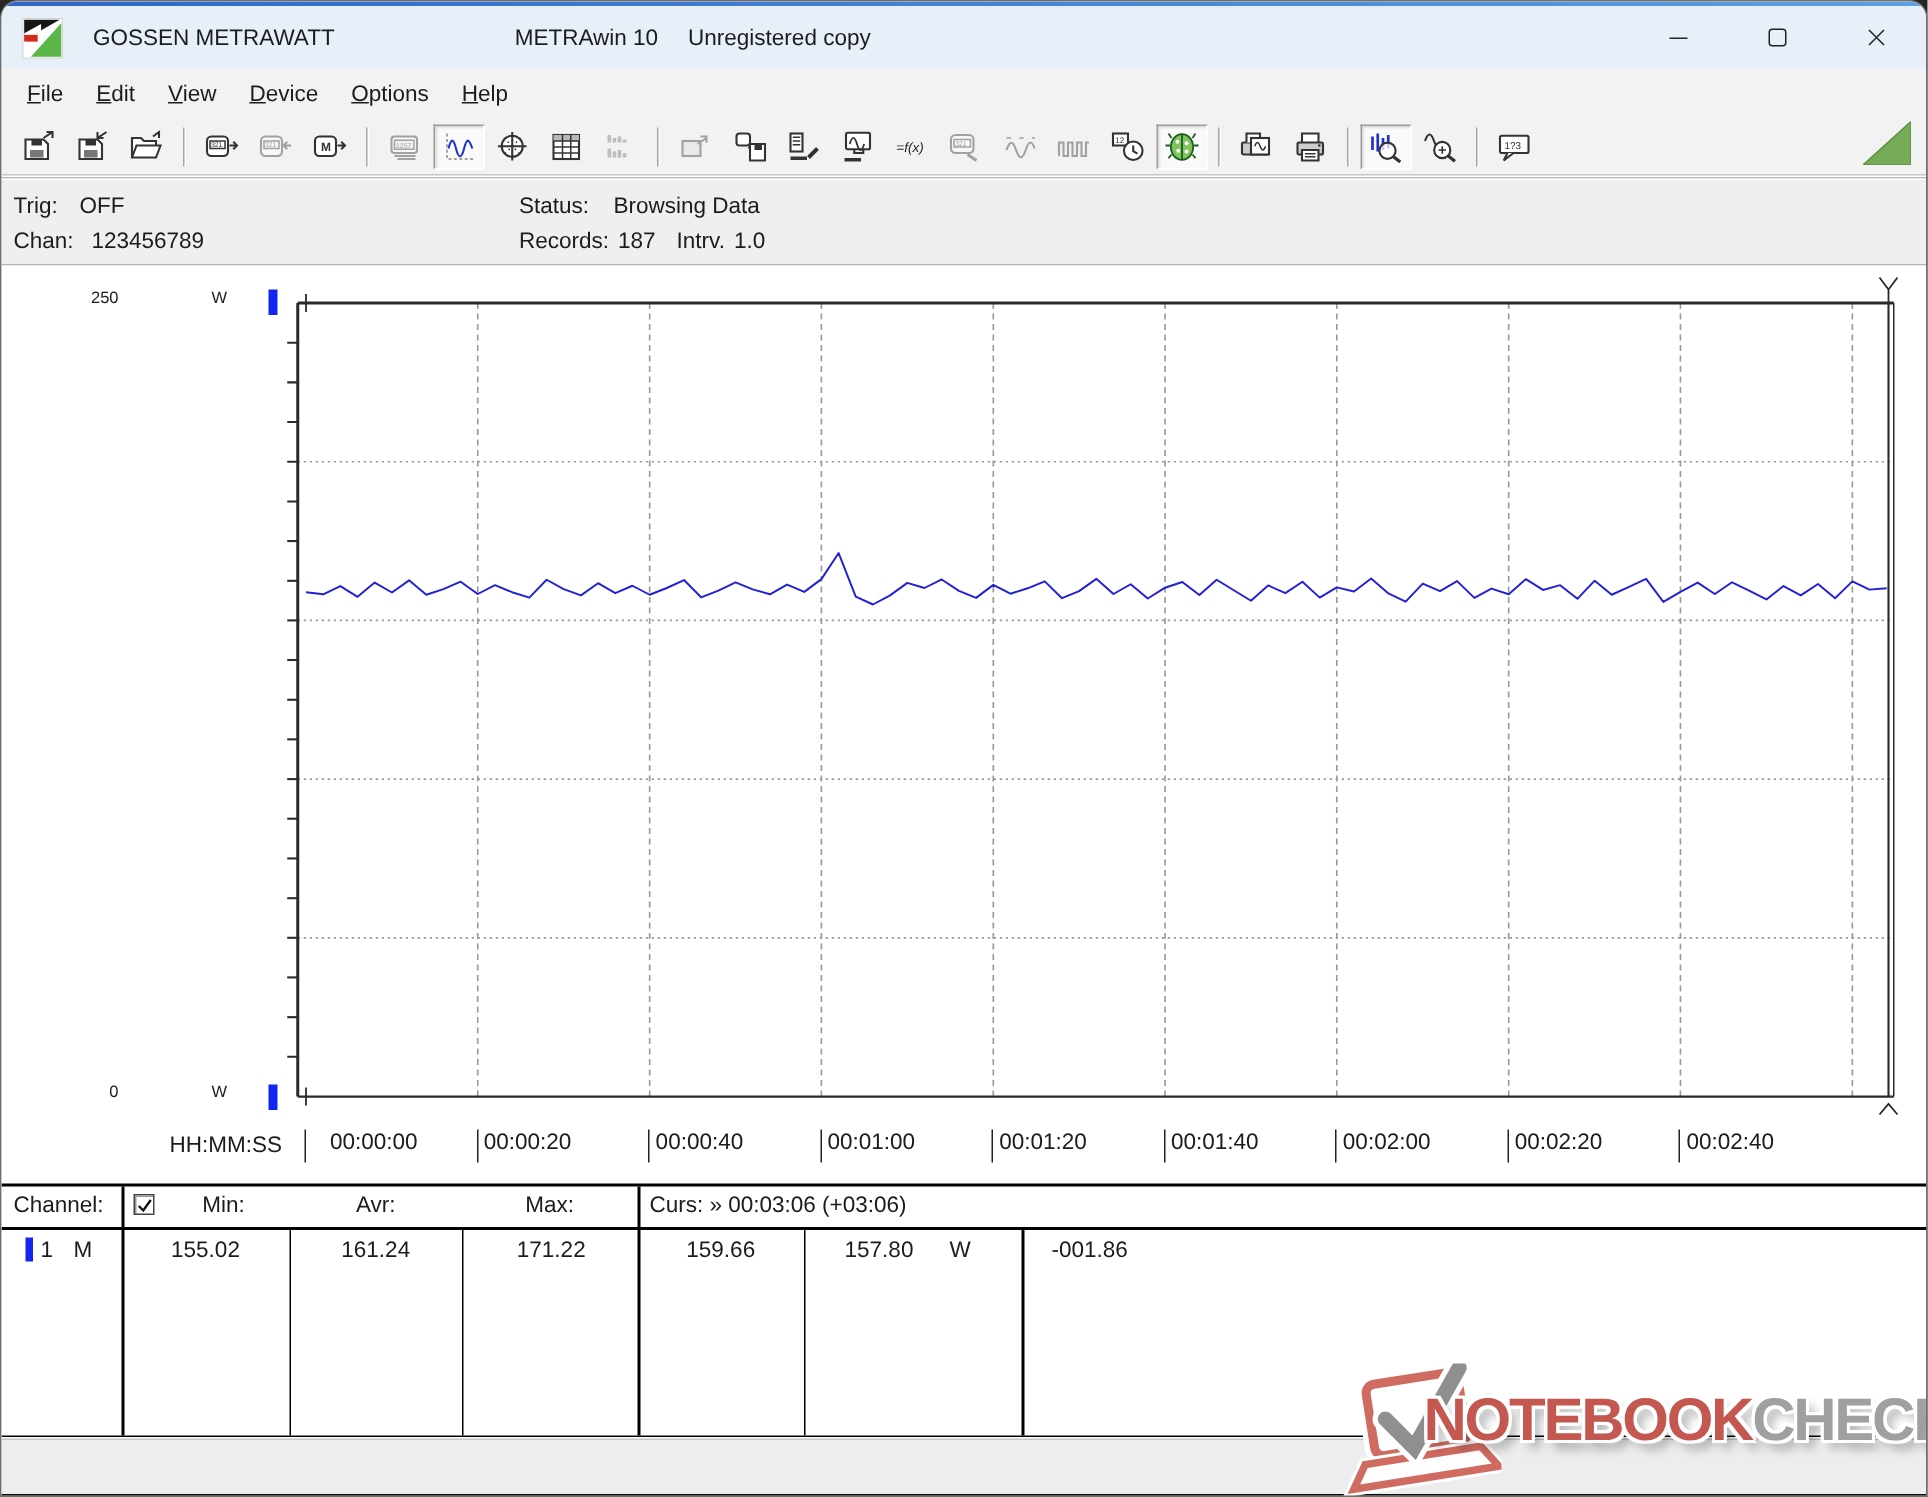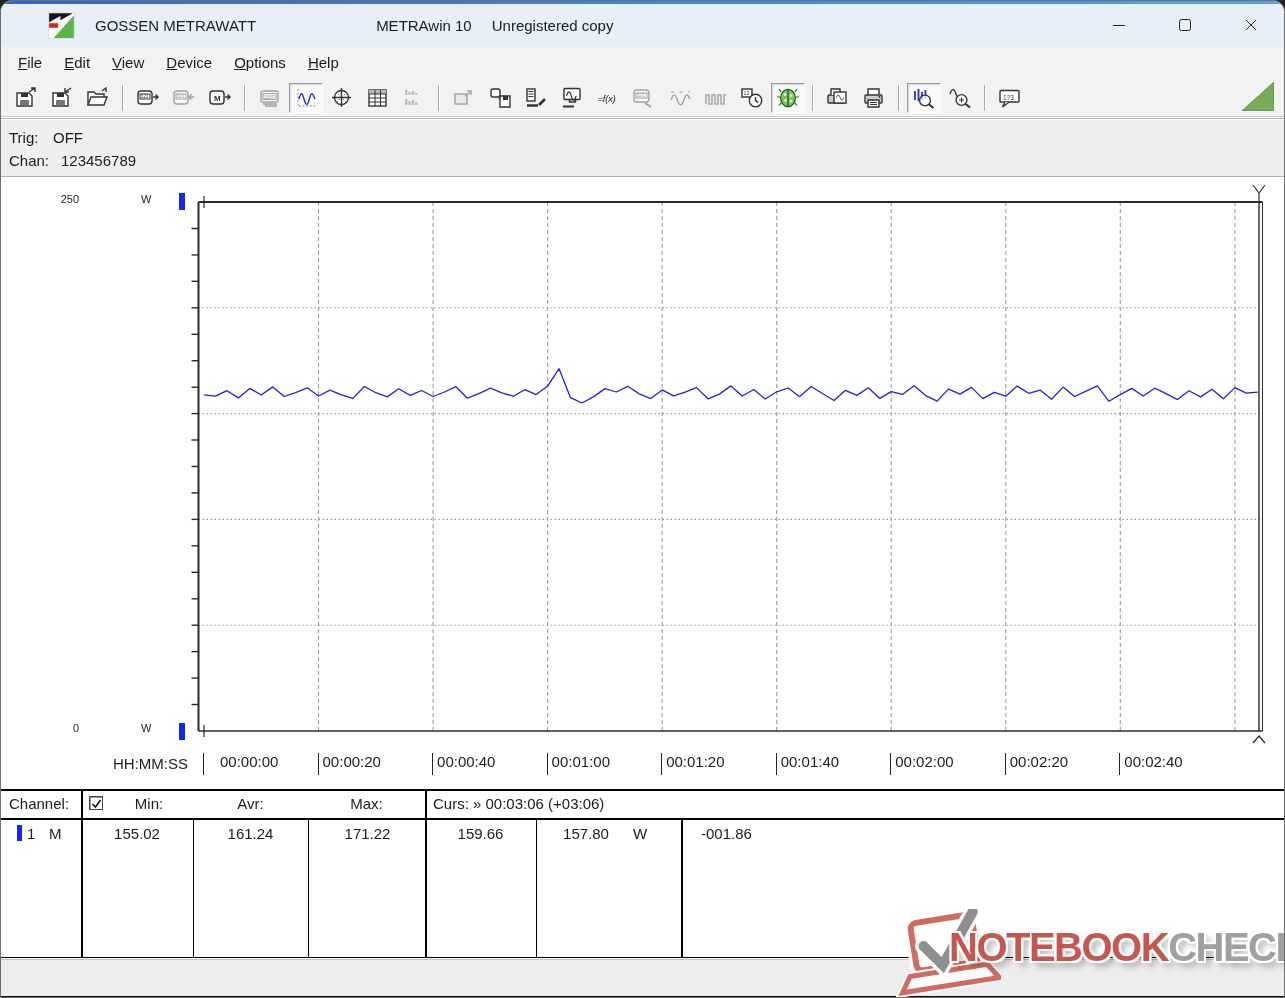--- a/index.html
+++ b/index.html
@@ -4,21 +4,21 @@
 <style>
   * { box-sizing: border-box; margin: 0; padding: 0; }
   body { background:#262626; font-family:"Liberation Sans", sans-serif; }
   .window { position:relative; width:1285px; height:998px; background:#fff;
             border-radius:12px 12px 0 0; overflow:hidden; border:1px solid #6e6e6e;
             color:#1c1c1c; font-size:15px; }
   .accent { position:absolute; top:0; left:0; right:0; height:3px;
             background:linear-gradient(90deg,#2f66c8,#5d9fe0); }
   
   .titlebar { position:absolute; top:3px; left:0; right:0; height:42px;
-              background:#e7f0f9; display:flex; align-items:center;padding-left:33px; }
+              background:#e7f0f9; display:flex; align-items:center; }
   .app-logo { width:27px; height:27px; margin-left:14px; }
   .tb-text { margin-left:20px; font-size:15px; }
   .tb-text.t2 { margin-left:120px; }
   .tb-text.t3 { }
   .win-controls { margin-left:auto; display:flex; height:100%; }
   .wc-btn { width:66px; height:100%; display:flex; align-items:center; justify-content:center; }
   
   .menubar { position:absolute; top:45px; left:0; right:0; height:33px;
              background:#f2f2f2; display:flex; align-items:center; padding-left:6px; }
   .menu-item { padding:5px 11px; font-size:15px; }
@@ -330,20 +330,32 @@
   <div class="infobar">
     <div class="info-col" style="left:8px">
       <div class="info-line">
           <span class="il-label" style="width:44px">Trig:</span>
           <span>OFF</span>
         </div>
       <div class="info-line">
           <span class="il-label" style="width:52px">Chan:</span>
           <span>123456789</span>
         </div>
+    </div>
+    <div class="info-col" style="left:345px">
+      <div class="info-line">
+          <span class="il-label" style="width:63px">Status:</span>
+          <span>Browsing Data</span>
+        </div>
+      <div class="info-line">
+        <span class="il-label">Records:</span>
+          <span style="margin-left:6px">187</span>
+        <span style="margin-left:14px">Intrv.</span>
+          <span style="margin-left:6px">1.0</span>
+      </div>
     </div>
   </div>
   <div class="groove" style="top:175px"></div>
 
   <div class="chart-panel" id="chartpanel">
     <svg class="plot" id="plotsvg" width="1285" height="611">
         <line x1="197.5" y1="447.2" x2="1261.5" y2="447.2" stroke="#9a9a9a" stroke-width="1.1" stroke-dasharray="1.5 2.5"></line>
         <line x1="197.5" y1="341.4" x2="1261.5" y2="341.4" stroke="#9a9a9a" stroke-width="1.1" stroke-dasharray="1.5 2.5"></line>
         <line x1="197.5" y1="235.6" x2="1261.5" y2="235.6" stroke="#9a9a9a" stroke-width="1.1" stroke-dasharray="1.5 2.5"></line>
         <line x1="197.5" y1="129.8" x2="1261.5" y2="129.8" stroke="#9a9a9a" stroke-width="1.1" stroke-dasharray="1.5 2.5"></line>

